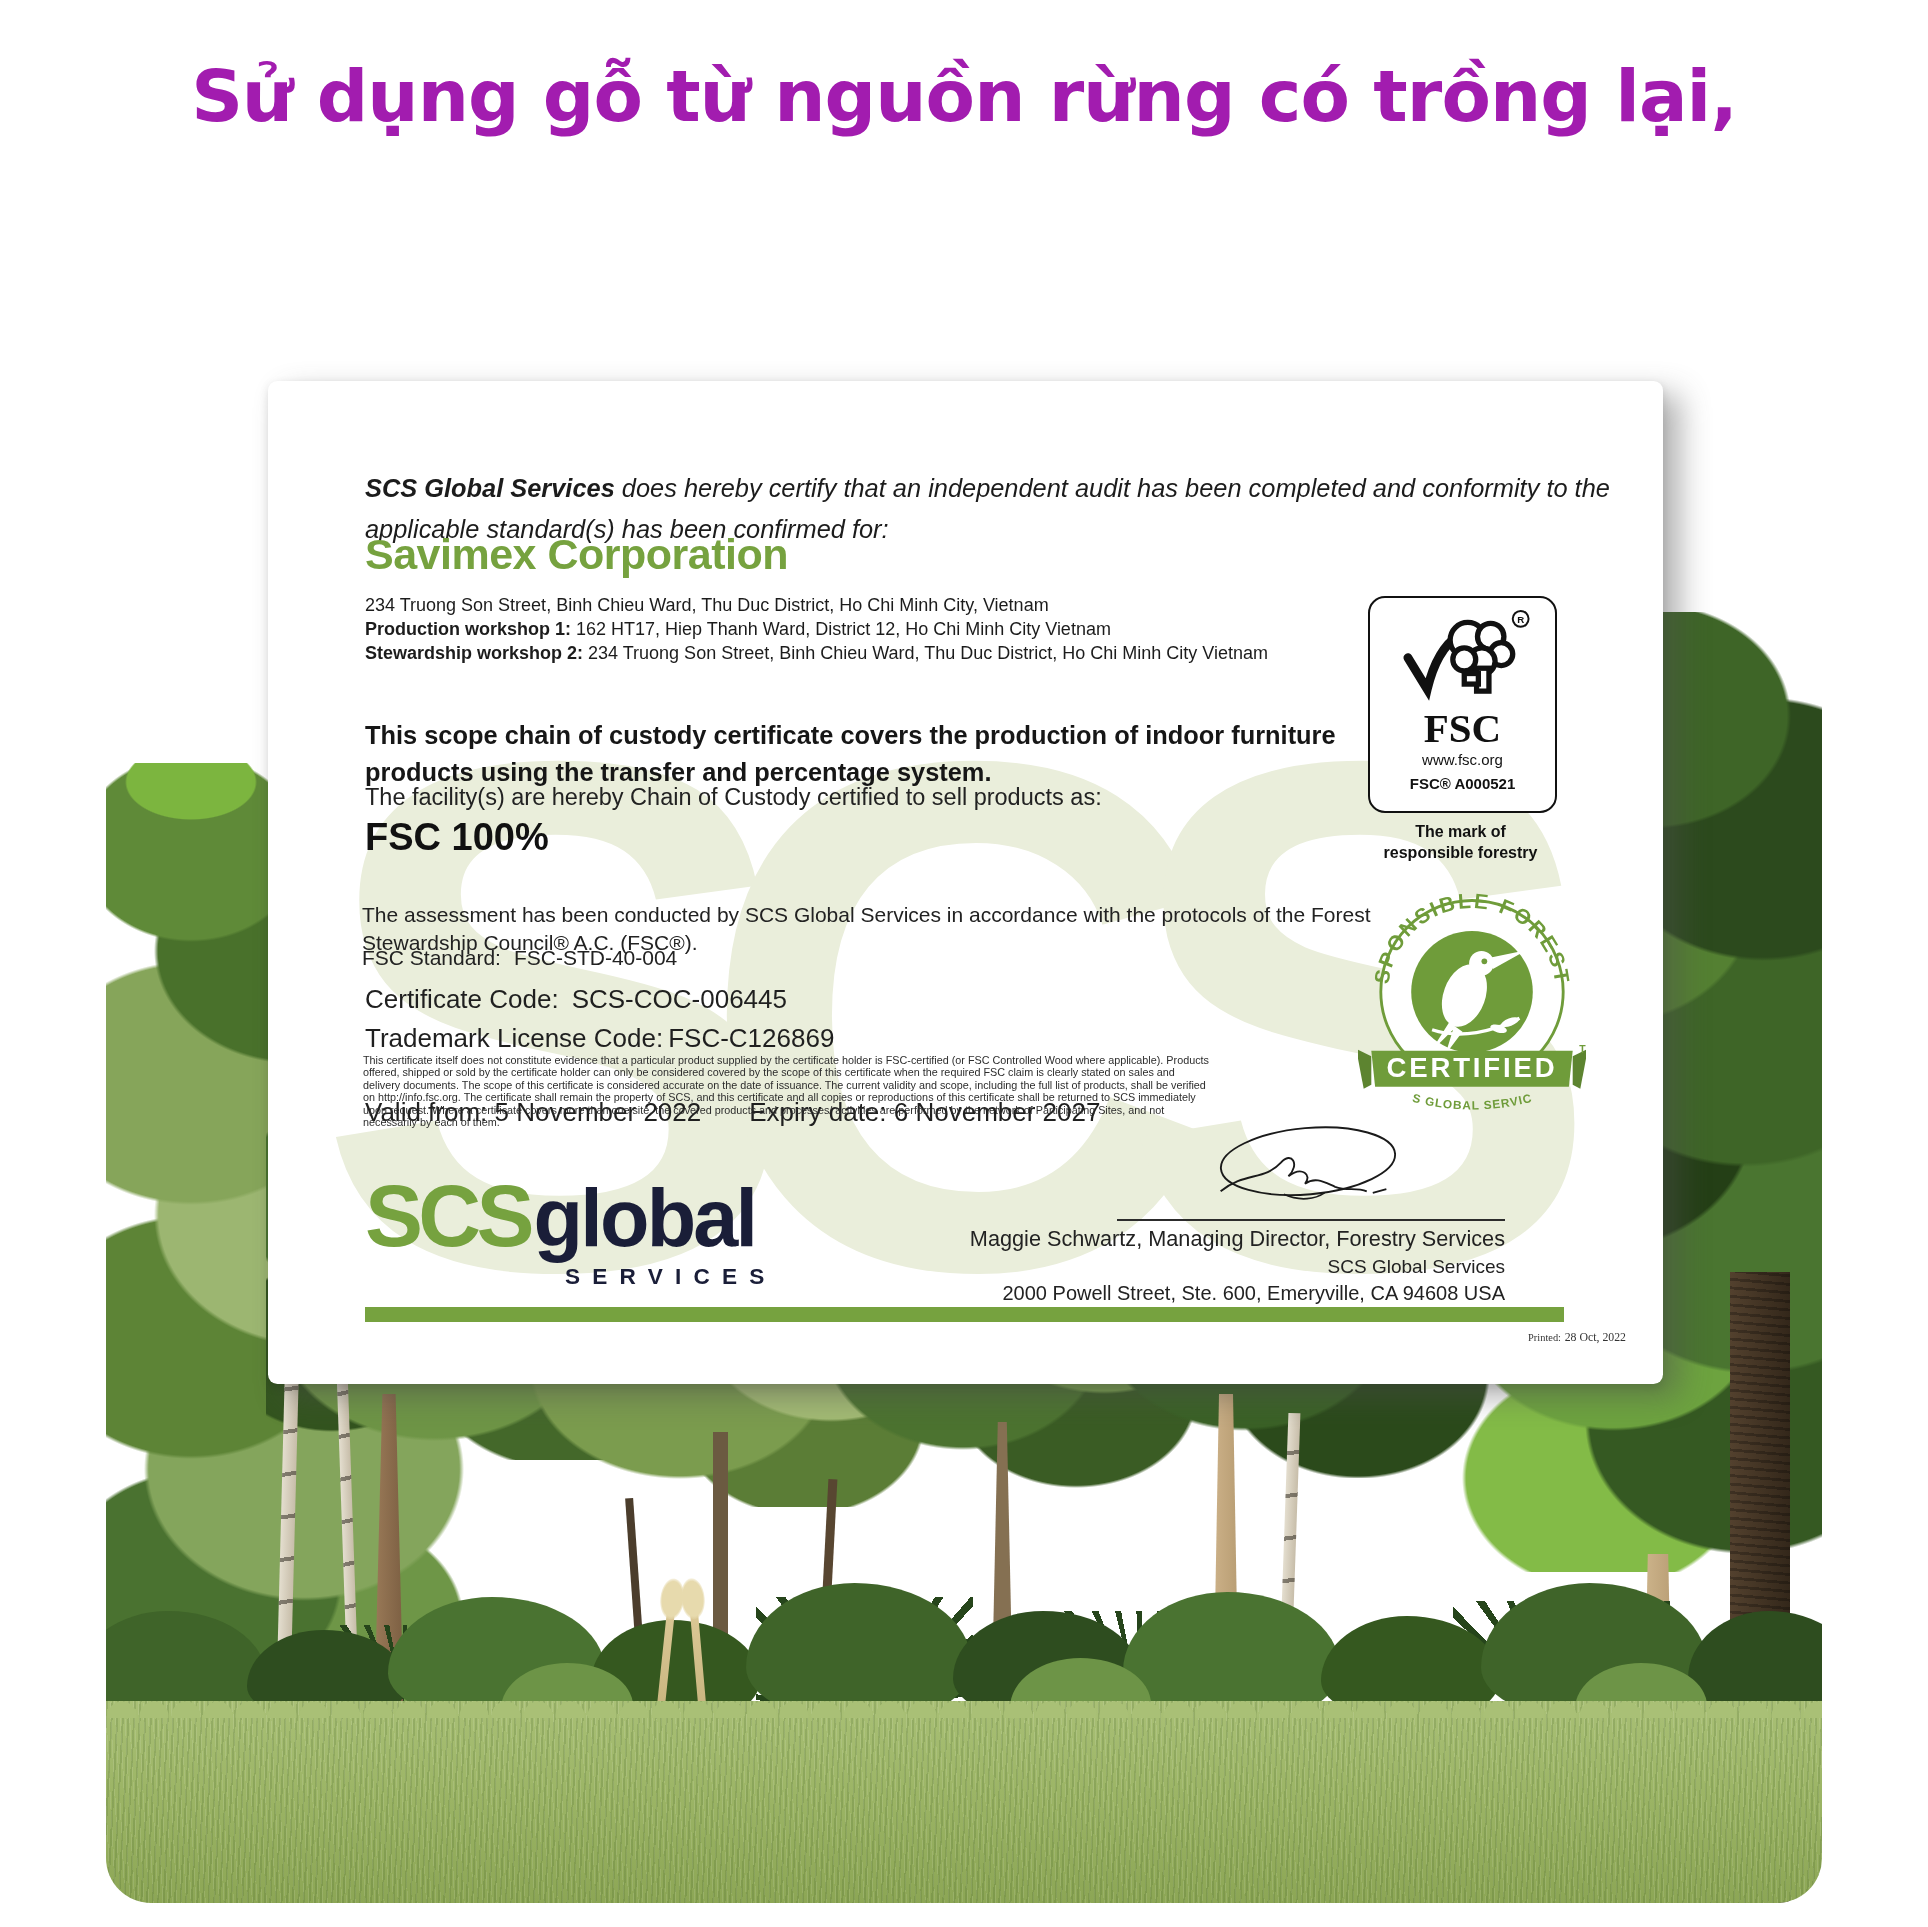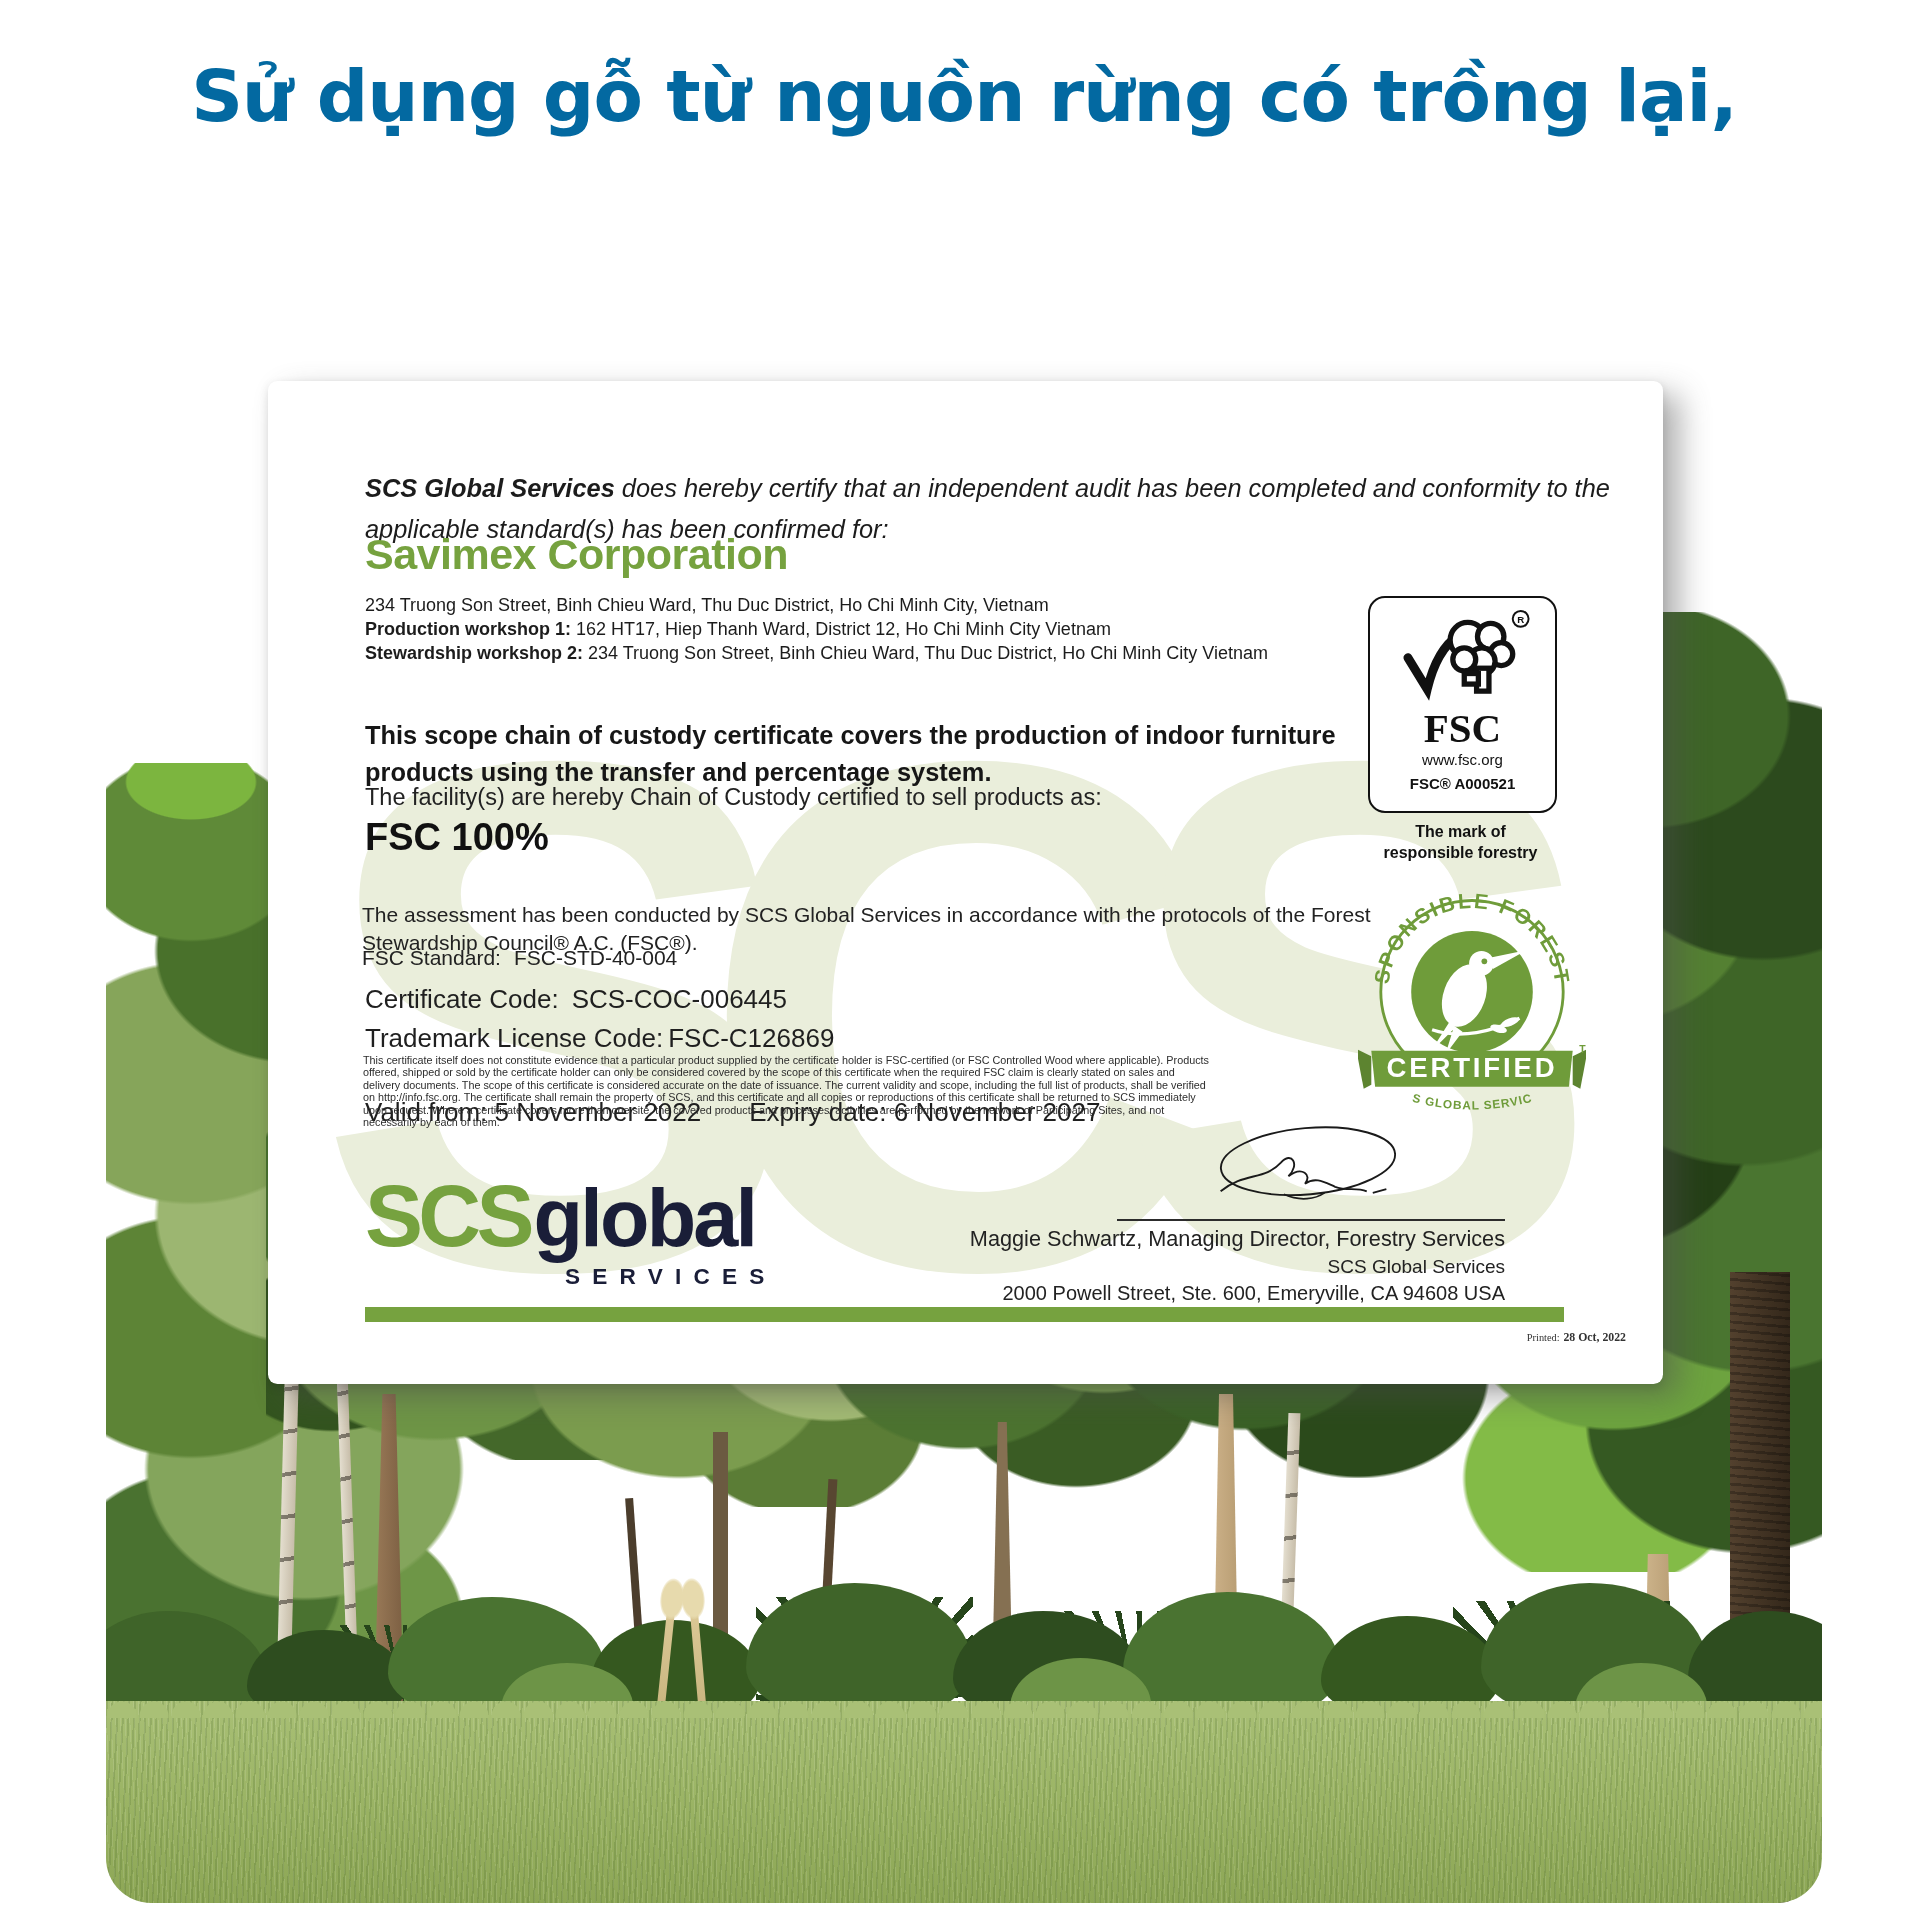--- a/index.html
+++ b/index.html
@@ -1,21 +1,21 @@
 <!DOCTYPE html>
 <html style="font-size:15px"><head>
 <meta charset="utf-8">
 <style>
   html,body{margin:0;padding:0;background:#ffffff;}
   .page{position:relative;width:1928px;height:1928px;background:#ffffff;overflow:hidden;
         font-family:"Liberation Sans","DejaVu Sans",sans-serif;color:#212121;}
 
   
   .heading{position:absolute;left:0;top:49px;width:100%;text-align:center;z-index:6;
-           font-family:"DejaVu Sans",sans-serif;font-weight:bold;color:#0369a1;
+           font-family:"DejaVu Sans",sans-serif;font-weight:bold;color:#a21caf;
            font-size:72px;line-height:1.33;letter-spacing:-0.9px;}
 
   
   .forest{position:absolute;left:106px;top:443px;width:1716px;height:1460px;
           border-radius:45px;overflow:hidden;z-index:1;}
   .forest *{position:absolute;}
   .grass{left:0;right:0;bottom:0;height:202px;
          background:linear-gradient(180deg,#a9c076 0%,#9cb566 45%,#8ca655 100%);}
   .grass::before{content:"";position:absolute;inset:0;
          background:repeating-linear-gradient(93deg,rgba(47,79,24,.16) 0 1.9px,transparent 1.9px 5.6px),
@@ -160,21 +160,21 @@
   .sigtext .l2{font-size:19px;margin-top:3.8px;}
   .sigtext .l3{font-size:20px;margin-top:3.8px;}
 
   .scslogo{left:97px;top:791px;white-space:nowrap;}
   .scslogo .scs{font-size:87px;font-weight:800;color:#76a23f;letter-spacing:-4.7px;line-height:1;}
   .scslogo .glb{font-size:81px;font-weight:600;color:#1a1e38;letter-spacing:-2.8px;line-height:1;margin-left:3.8px;}
   .services{left:297px;top:883px;font-size:22.6px;font-weight:600;color:#1a1e38;letter-spacing:12.2px;}
   .greenbar{left:97px;top:926px;width:1199px;height:15px;background:#76a23f;}
   .printed{left:1130px;top:947px;width:228px;text-align:right;
            font-family:"Liberation Serif","DejaVu Serif",serif;color:#333;}
-  .printed .pl{font-size:10.4px;margin-top:40px;} .printed .pv{font-size:11.8px;font-weight:bold;}
+  .printed .pl{font-size:10.4px;margin-top:40px;} .printed .pv{font-size:11.8px;}
 </style>
 </head>
 <body>
 
 <div class="page">
 
   <div class="heading">
     <div>Sử dụng gỗ từ nguồn rừng có trồng lại,</div>
   </div>
 

